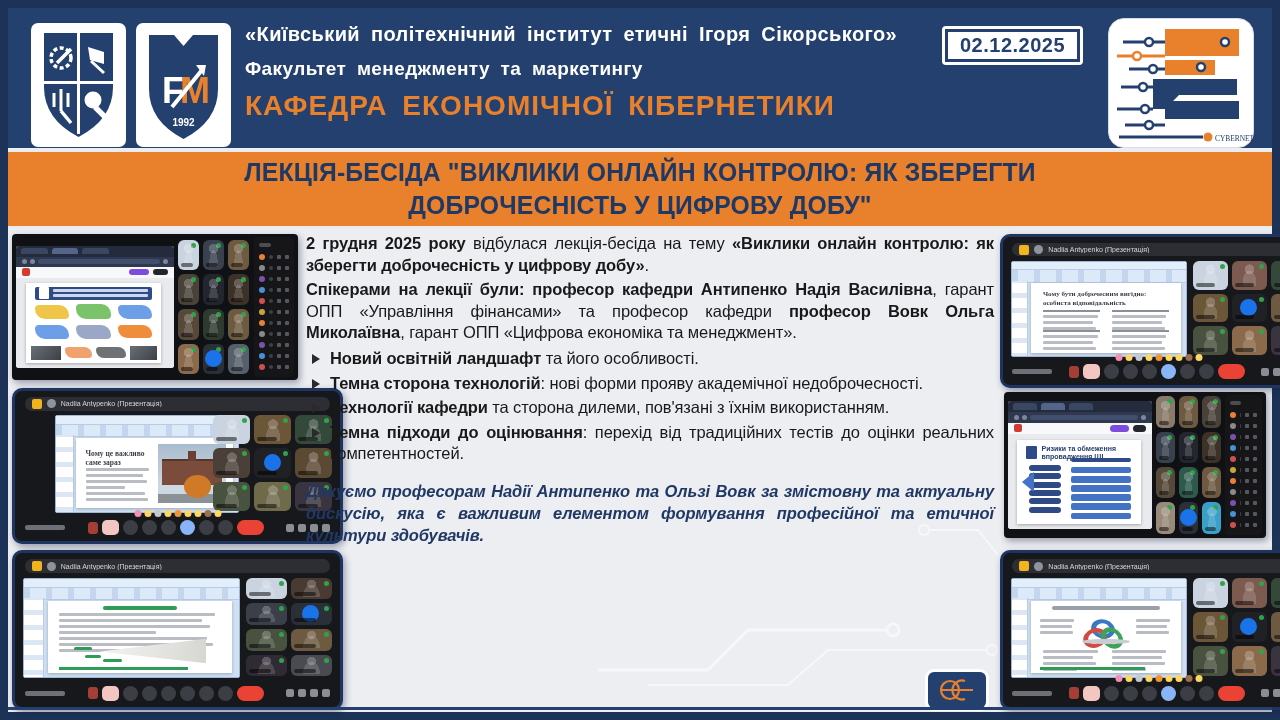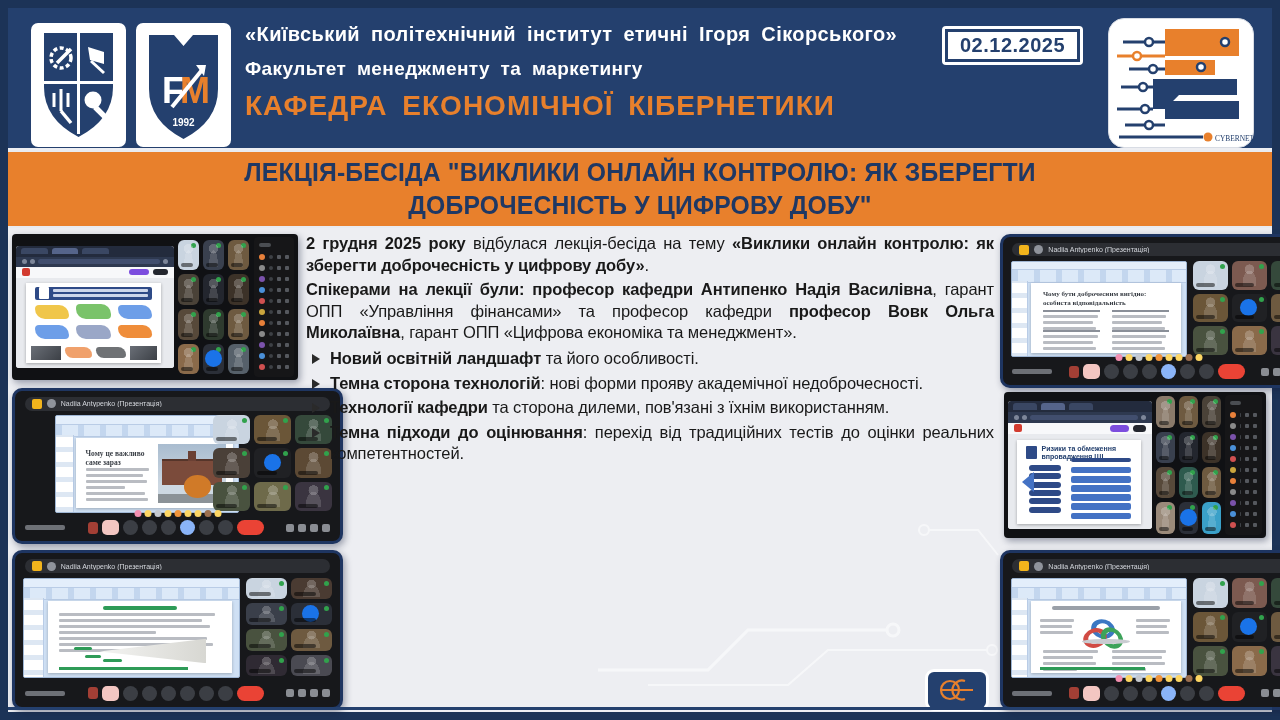--- a/index.html
+++ b/index.html
@@ -935,20 +935,21 @@
           </li>
         <li>
             <span class="arrow-ic"></span>
             <div><span class="bseg">Технології кафедри</span><span> та сторона дилеми, пов'язані з їхнім використанням.</span></div>
           </li>
         <li>
             <span class="arrow-ic"></span>
             <div><span class="bseg">Темна підходи до оцінювання</span><span>: перехід від традиційних тестів до оцінки реальних компетентностей.</span></div>
           </li>
       </ul>
+      <p id="closing">Дякуємо професорам Надії Антипенко та Ользі Вовк за змістовну та актуальну дискусію, яка є важливим елементом формування професійної та етичної культури здобувачів.</p>
     </div>
 
     <div id="ek-emblem">
       <svg width="44" height="28" viewBox="0 0 44 28">
         <circle cx="15" cy="14" r="9" fill="none" stroke="#e8802c" stroke-width="2.2"></circle>
         <path d="M30 5 A9.5 9.5 0 1 0 30 23" fill="none" stroke="#e8802c" stroke-width="2.2"></path>
         <line x1="6" y1="14" x2="38" y2="14" stroke="#e8802c" stroke-width="2"></line>
       </svg>
     </div>
   </div>

